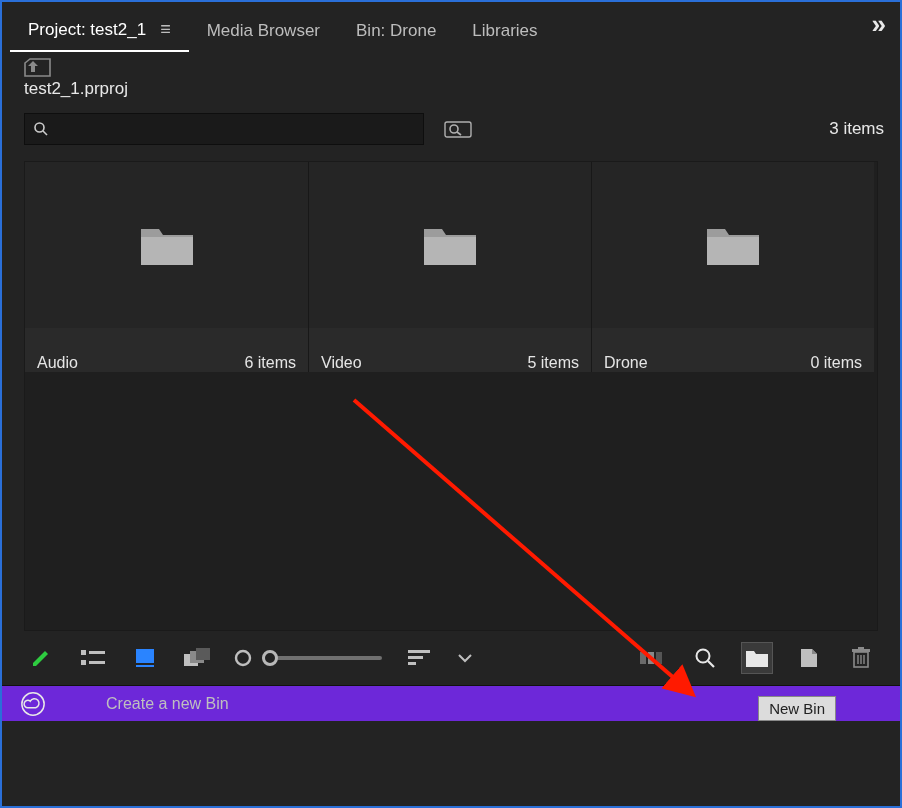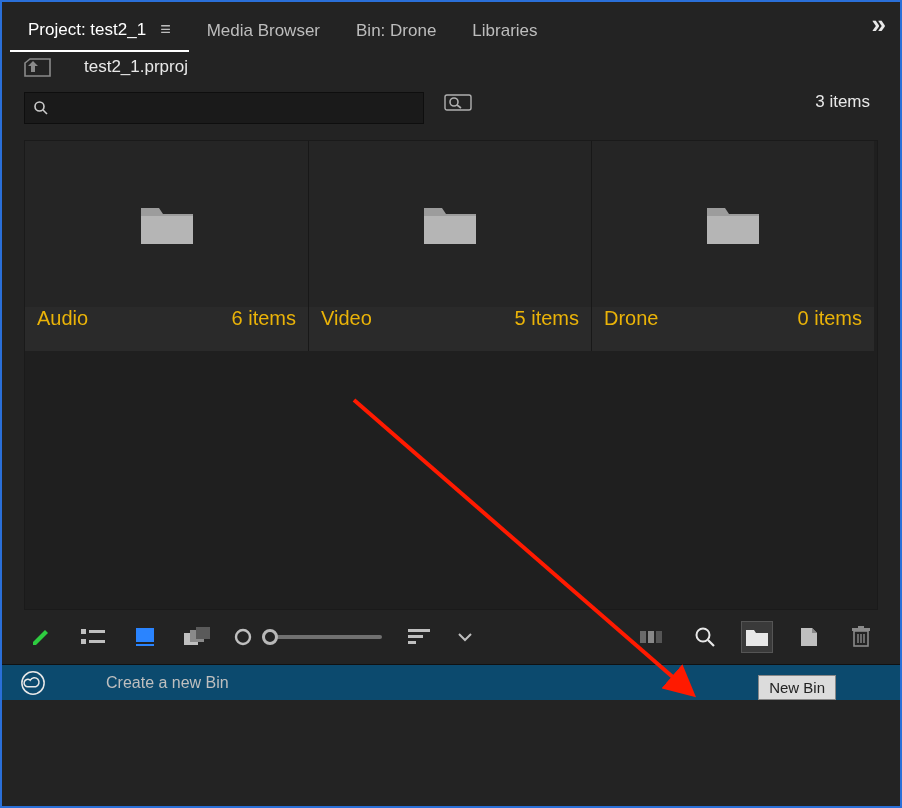--- a/index.html
+++ b/index.html
@@ -6,48 +6,48 @@
   body { width: 902px; height: 808px; background: #232323; color: #e8e8e8; font-size: 16px; overflow: hidden; position: relative; }
   .panel { width: 902px; height: 808px; border: 2px solid #2a6fd8; position: relative; display: flex; flex-direction: column; background:#232323; }
   
   .tabs { display: flex; align-items: center; height: 44px; padding: 0 8px; gap: 0; }
   .tab { padding: 23px 18px 10px 18px; color: #bdbdbd; font-size: 17px; cursor: pointer; display:flex; align-items:center; gap:8px; }
   .tab.active { color: #fff; border-bottom: 2px solid #fff; }
   .tab .menu-icon { font-size: 18px; color:#bdbdbd; margin-left:6px; }
   .tabs .spacer { flex: 1; }
   .overflow { font-size: 26px; font-weight: bold; color:#e8e8e8; padding-right: 8px; cursor:pointer; letter-spacing:-2px; }
   
-  .crumb { display: flex; align-items: center; gap: 30px; padding: 10px 14px 6px 22px; }
+  .crumb { display: flex; gap: 1px; padding: 10px 14px 6px 22px; flex-direction: column; }
   .crumb .up-icon { width: 30px; height: 22px; position: relative; display:inline-block; }
   .crumb-label { font-size: 17px; color:#e8e8e8; }
   
-  .searchrow { display: flex; padding: 8px 26px 8px 22px; gap: 20px; }
+  .searchrow { display: flex; align-items: center; padding: 8px 12px 8px 22px; gap: 20px; }
   .searchbox { flex: 0 0 400px; height: 32px; background: #1a1a1a; border: 1px solid #0e0e0e; display:flex; align-items:center; padding: 0 8px; }
   .searchbox input { flex:1; background: transparent; border: none; outline: none; color:#ccc; font-size:15px; }
   .mag { width:16px; height:16px; display:inline-block; }
   .find-all { width:28px; height:20px; display:flex; align-items:center; justify-content:center; cursor:pointer; }
   .searchrow .fill { flex:1; }
   .count { font-size: 17px; color:#e8e8e8; padding-right: 4px; }
   
   .grid { margin: 8px 22px 0 22px; border: 1px solid #1a1a1a; height: 470px; display: flex; flex-direction: column; background:#1f1f1f; }
   .gridrow { display:flex; }
   .cell { width: 283px; height: 210px; position:relative; display:flex; flex-direction:column; align-items:center; justify-content:flex-end; cursor:pointer; }
   .cell + .cell { border-left:1px solid #181818; }
   .thumb { width: 100%; flex:1; display:flex; align-items:center; justify-content:center; background:#252525; }
   .folder-icon { width: 56px; height: 44px; }
-  .cell-footer { width:100%; height:44px; background:#2a2a2a; display:flex; align-items:flex-start; justify-content:space-between; padding:0 12px; font-size:20px; color:#eab308; }
+  .cell-footer { width:100%; height:44px; background:#2a2a2a; display:flex; align-items:flex-end; justify-content:space-between; padding:0 12px; font-size:16px; color:#e5e5e5; }
   
   .toolbar { height: 54px; display:flex; align-items:center; padding: 0 24px; gap: 22px; }
   .toolbtn { width:30px; height:30px; display:flex; align-items:center; justify-content:center; cursor:pointer; position:relative; }
   .toolbtn.hovered { background:#3a3a3a; outline:1px solid #555; }
   .slider { width:120px; height:4px; background:#707070; position:relative; border-radius:2px; }
   .slider .knob { position:absolute; left:0; top:-6px; width:16px; height:16px; border:3px solid #b8b8b8; border-radius:50%; background:#232323; }
   .toolbar .fill { flex:1; }
   
-  .status { height:36px; background:#0c4a6e; display:flex; align-items:center; padding:0 18px; gap: 60px; border-top:1px solid #111; position:relative; }
+  .status { height:36px; background:#6d28d9; display:flex; align-items:center; padding:0 18px; gap: 60px; border-top:1px solid #111; position:relative; }
   .cc-icon { width:26px; height:26px; }
   .status-text { font-size:16px; color:#bfbfbf; }
   .tooltip { position:absolute; right:64px; bottom:0; background:#dcdcdc; color:#222; border:1px solid #888; padding:3px 10px; font-size:15px; }
   
   .arrow-svg { position:absolute; left:0; top:0; pointer-events:none; }
   svg { display:block; }
 </style>
 </head>
 <body>
 

